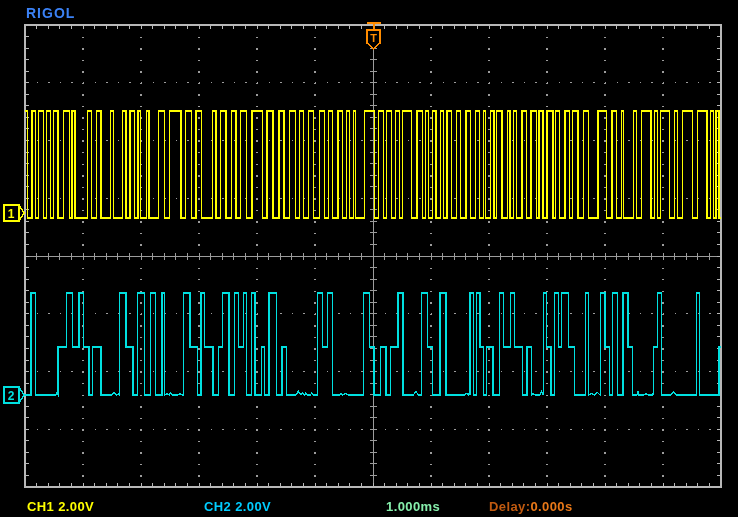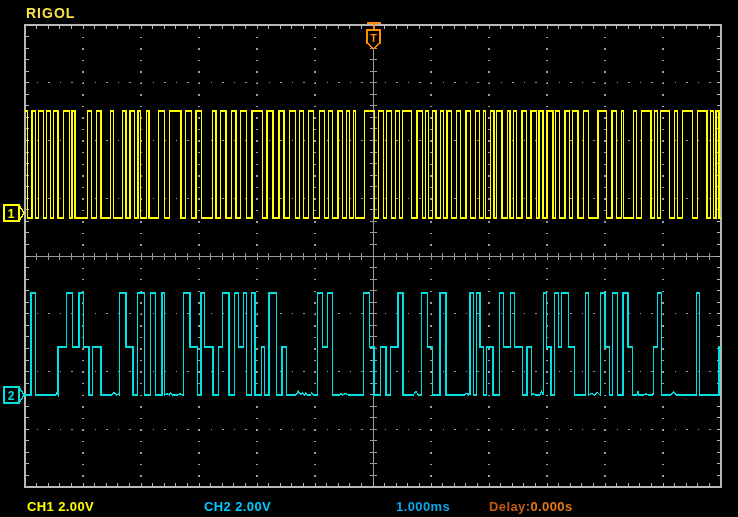--- a/index.html
+++ b/index.html
@@ -3,28 +3,28 @@
 <meta charset="utf-8">
 <style>
   html,body{margin:0;padding:0;}
   body{
     width:738px;height:517px;background:#000;overflow:hidden;position:relative;
     font-family:"Liberation Sans",sans-serif;
   }
   .logo{
     position:absolute;left:26px;top:5px;
     font:bold 14px "Liberation Sans",sans-serif;
-    color:#fde047;letter-spacing:1px;
+    color:#3b82f6;letter-spacing:1px;
   }
   #scope-svg{position:absolute;left:0;top:0;}
   .statusbar{position:absolute;left:0;top:488px;width:738px;height:31px;margin-top:9px;}
   .statusbar span{position:absolute;top:2px;font:bold 13px "Liberation Sans",sans-serif;letter-spacing:.4px;white-space:pre;}
   .ch1-text{left:27px;color:#ffff00;}
   .ch2-text{left:204px;color:#00ccff;}
-  .tb-text{left:396px;color:#0ea5e9;}
+  .tb-text{left:386px;color:#86efac;}
   .delay-wrap{left:489px;}
   .delay-label{position:static !important;color:#c05a10;font:bold 13px "Liberation Sans",sans-serif;text-align:right;}
   .delay-value{position:static !important;color:#e87818;font:bold 13px "Liberation Sans",sans-serif;text-align:center;}
   .marker-digit{font:bold 12px "Liberation Sans",sans-serif;}
   .trig-digit{font:bold 11px "Liberation Sans",sans-serif;}
 </style>
 </head>
 <body>
 
 <div class="logo">RIGOL</div>

